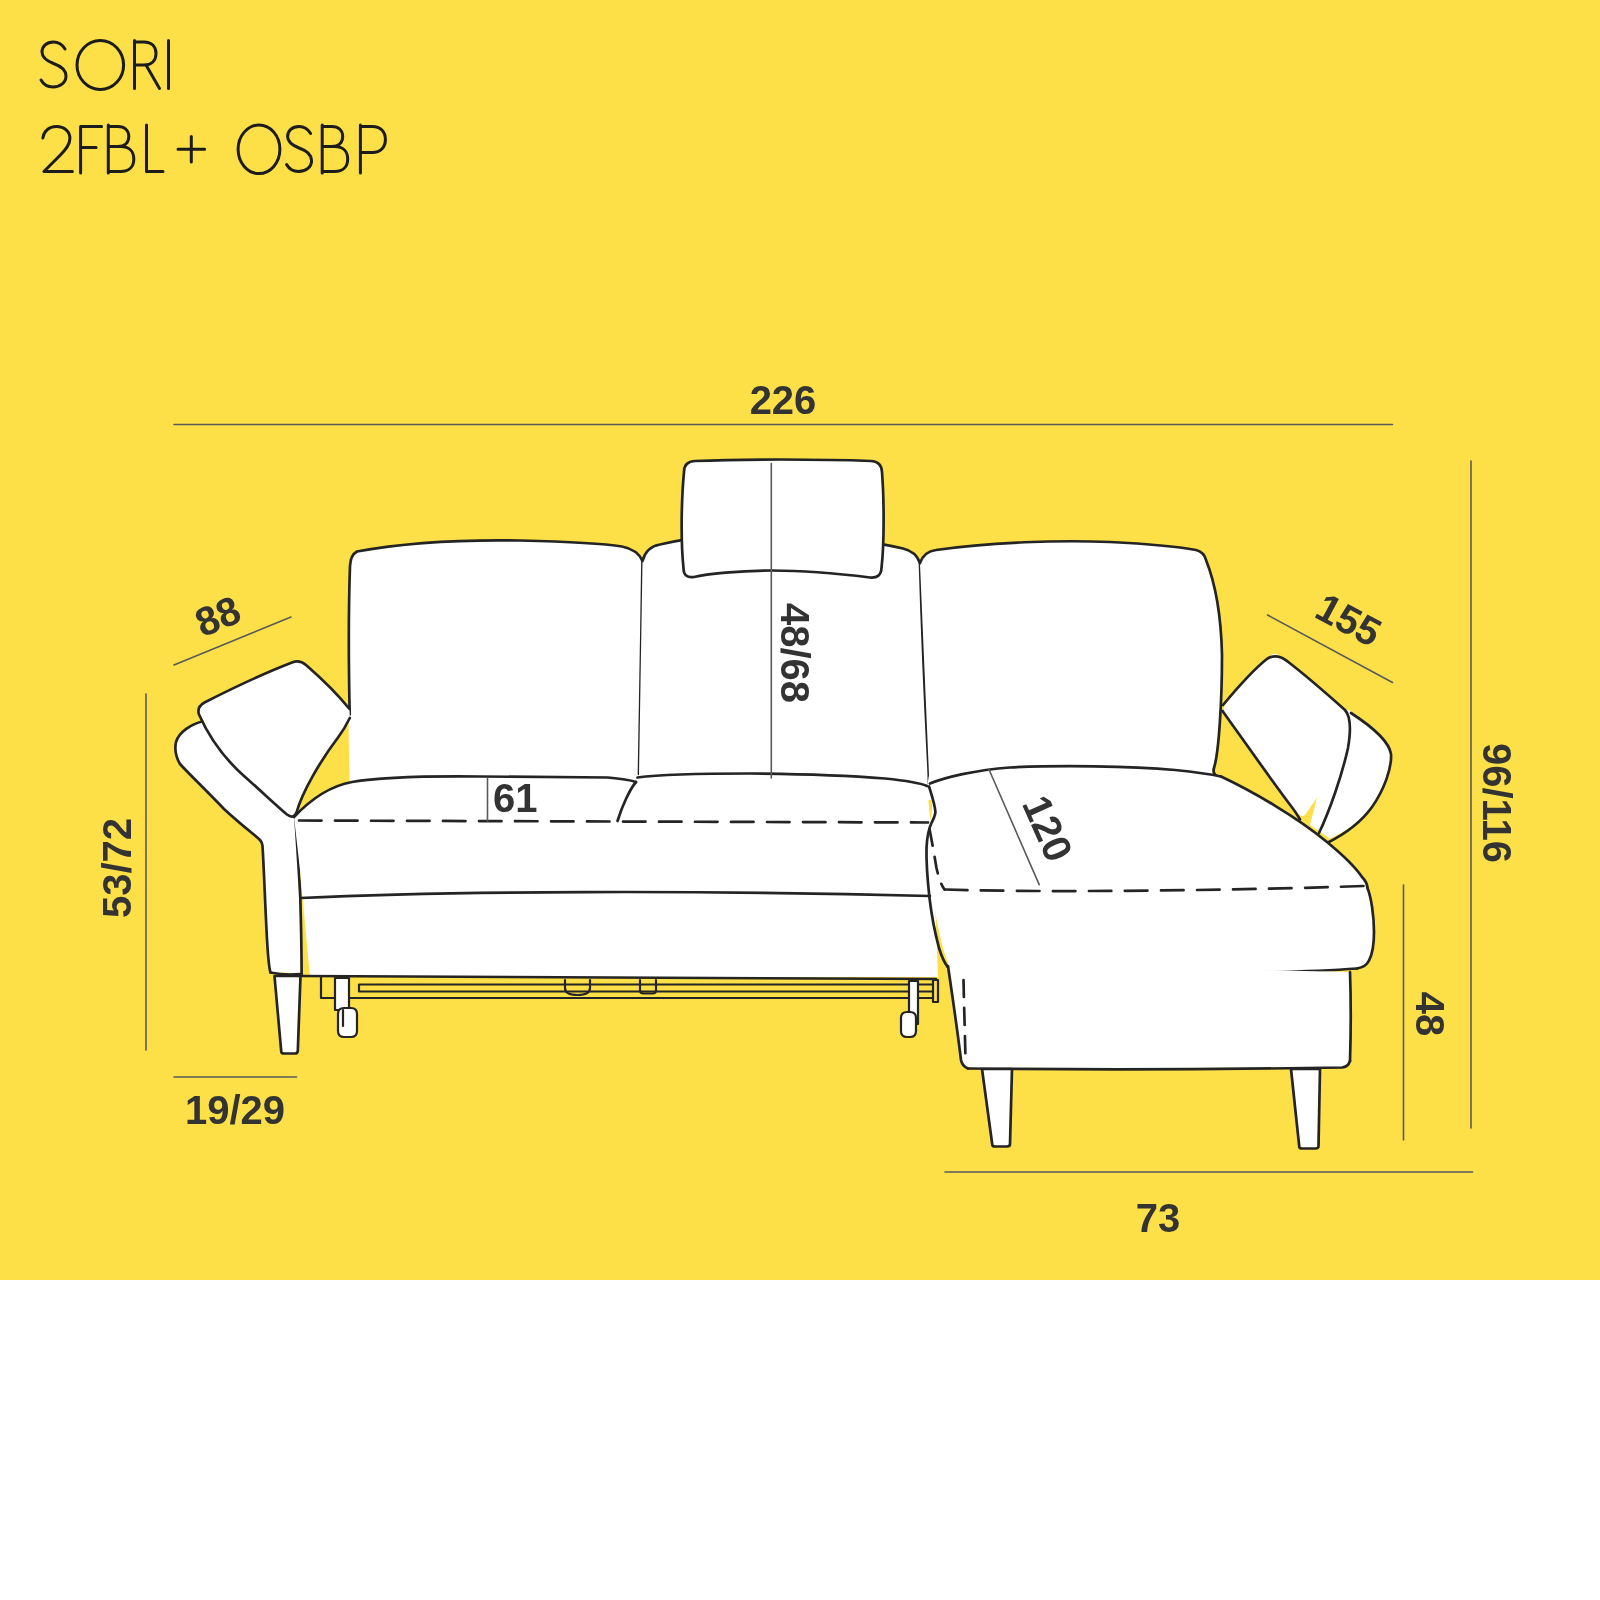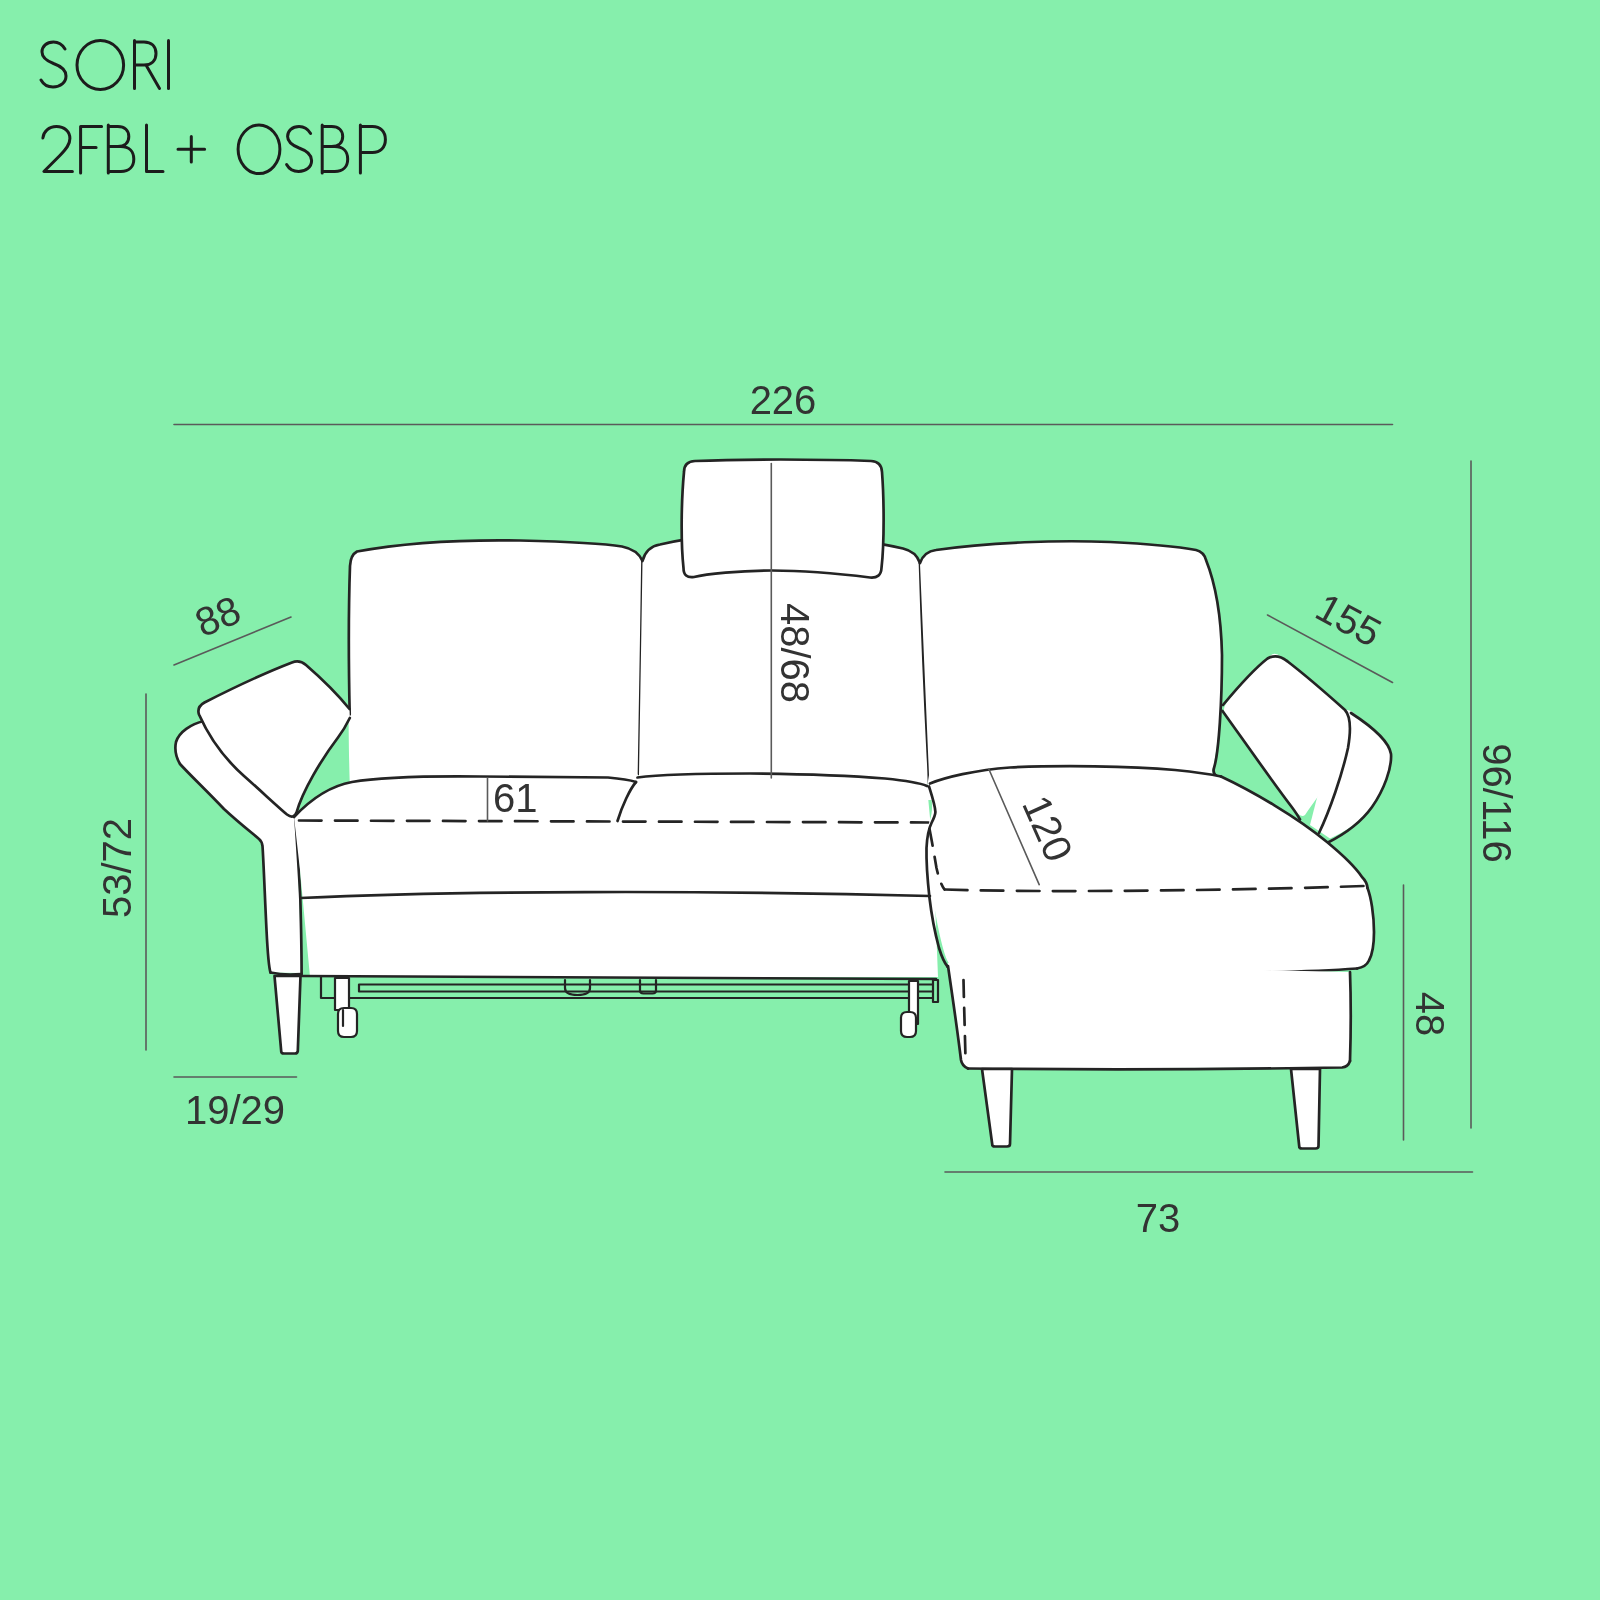--- a/index.html
+++ b/index.html
@@ -1,16 +1,16 @@
 <!DOCTYPE html>
 <html><head>
 <meta charset="utf-8">
 <style>
   html,body{margin:0;padding:0;background:#ffffff;}
-  .wrap{width:1600px;height:1600px;position:relative;background:#86efac;overflow:hidden;}
+  .wrap{width:1600px;height:1280px;position:relative;background:#fde047;overflow:hidden;font-weight:bold;}
   text{font-family:"Liberation Sans", sans-serif;fill:#333;}
 </style>
 </head>
 <body>
 <div class="wrap">
 <svg width="1600" height="1600" viewBox="0 0 1600 1600" fill="none" stroke-linecap="round" stroke-linejoin="round">
 
 <g id="title1" stroke="#1c1c1c" stroke-width="3" fill="none">
   <path transform="translate(40,40.5)" d="M25,8.5 C22,3.5 17.5,1.5 13.5,1.5 C6.5,1.5 2,6 2,11.5 C2,17.5 7,20.5 13.5,23 C20.5,25.5 26,29 26,35.5 C26,42 20.5,46.5 13,46.5 C7.5,46.5 3.5,44 1,39.5"></path>
   <ellipse cx="100.3" cy="65" rx="23.3" ry="24.5"></ellipse>

